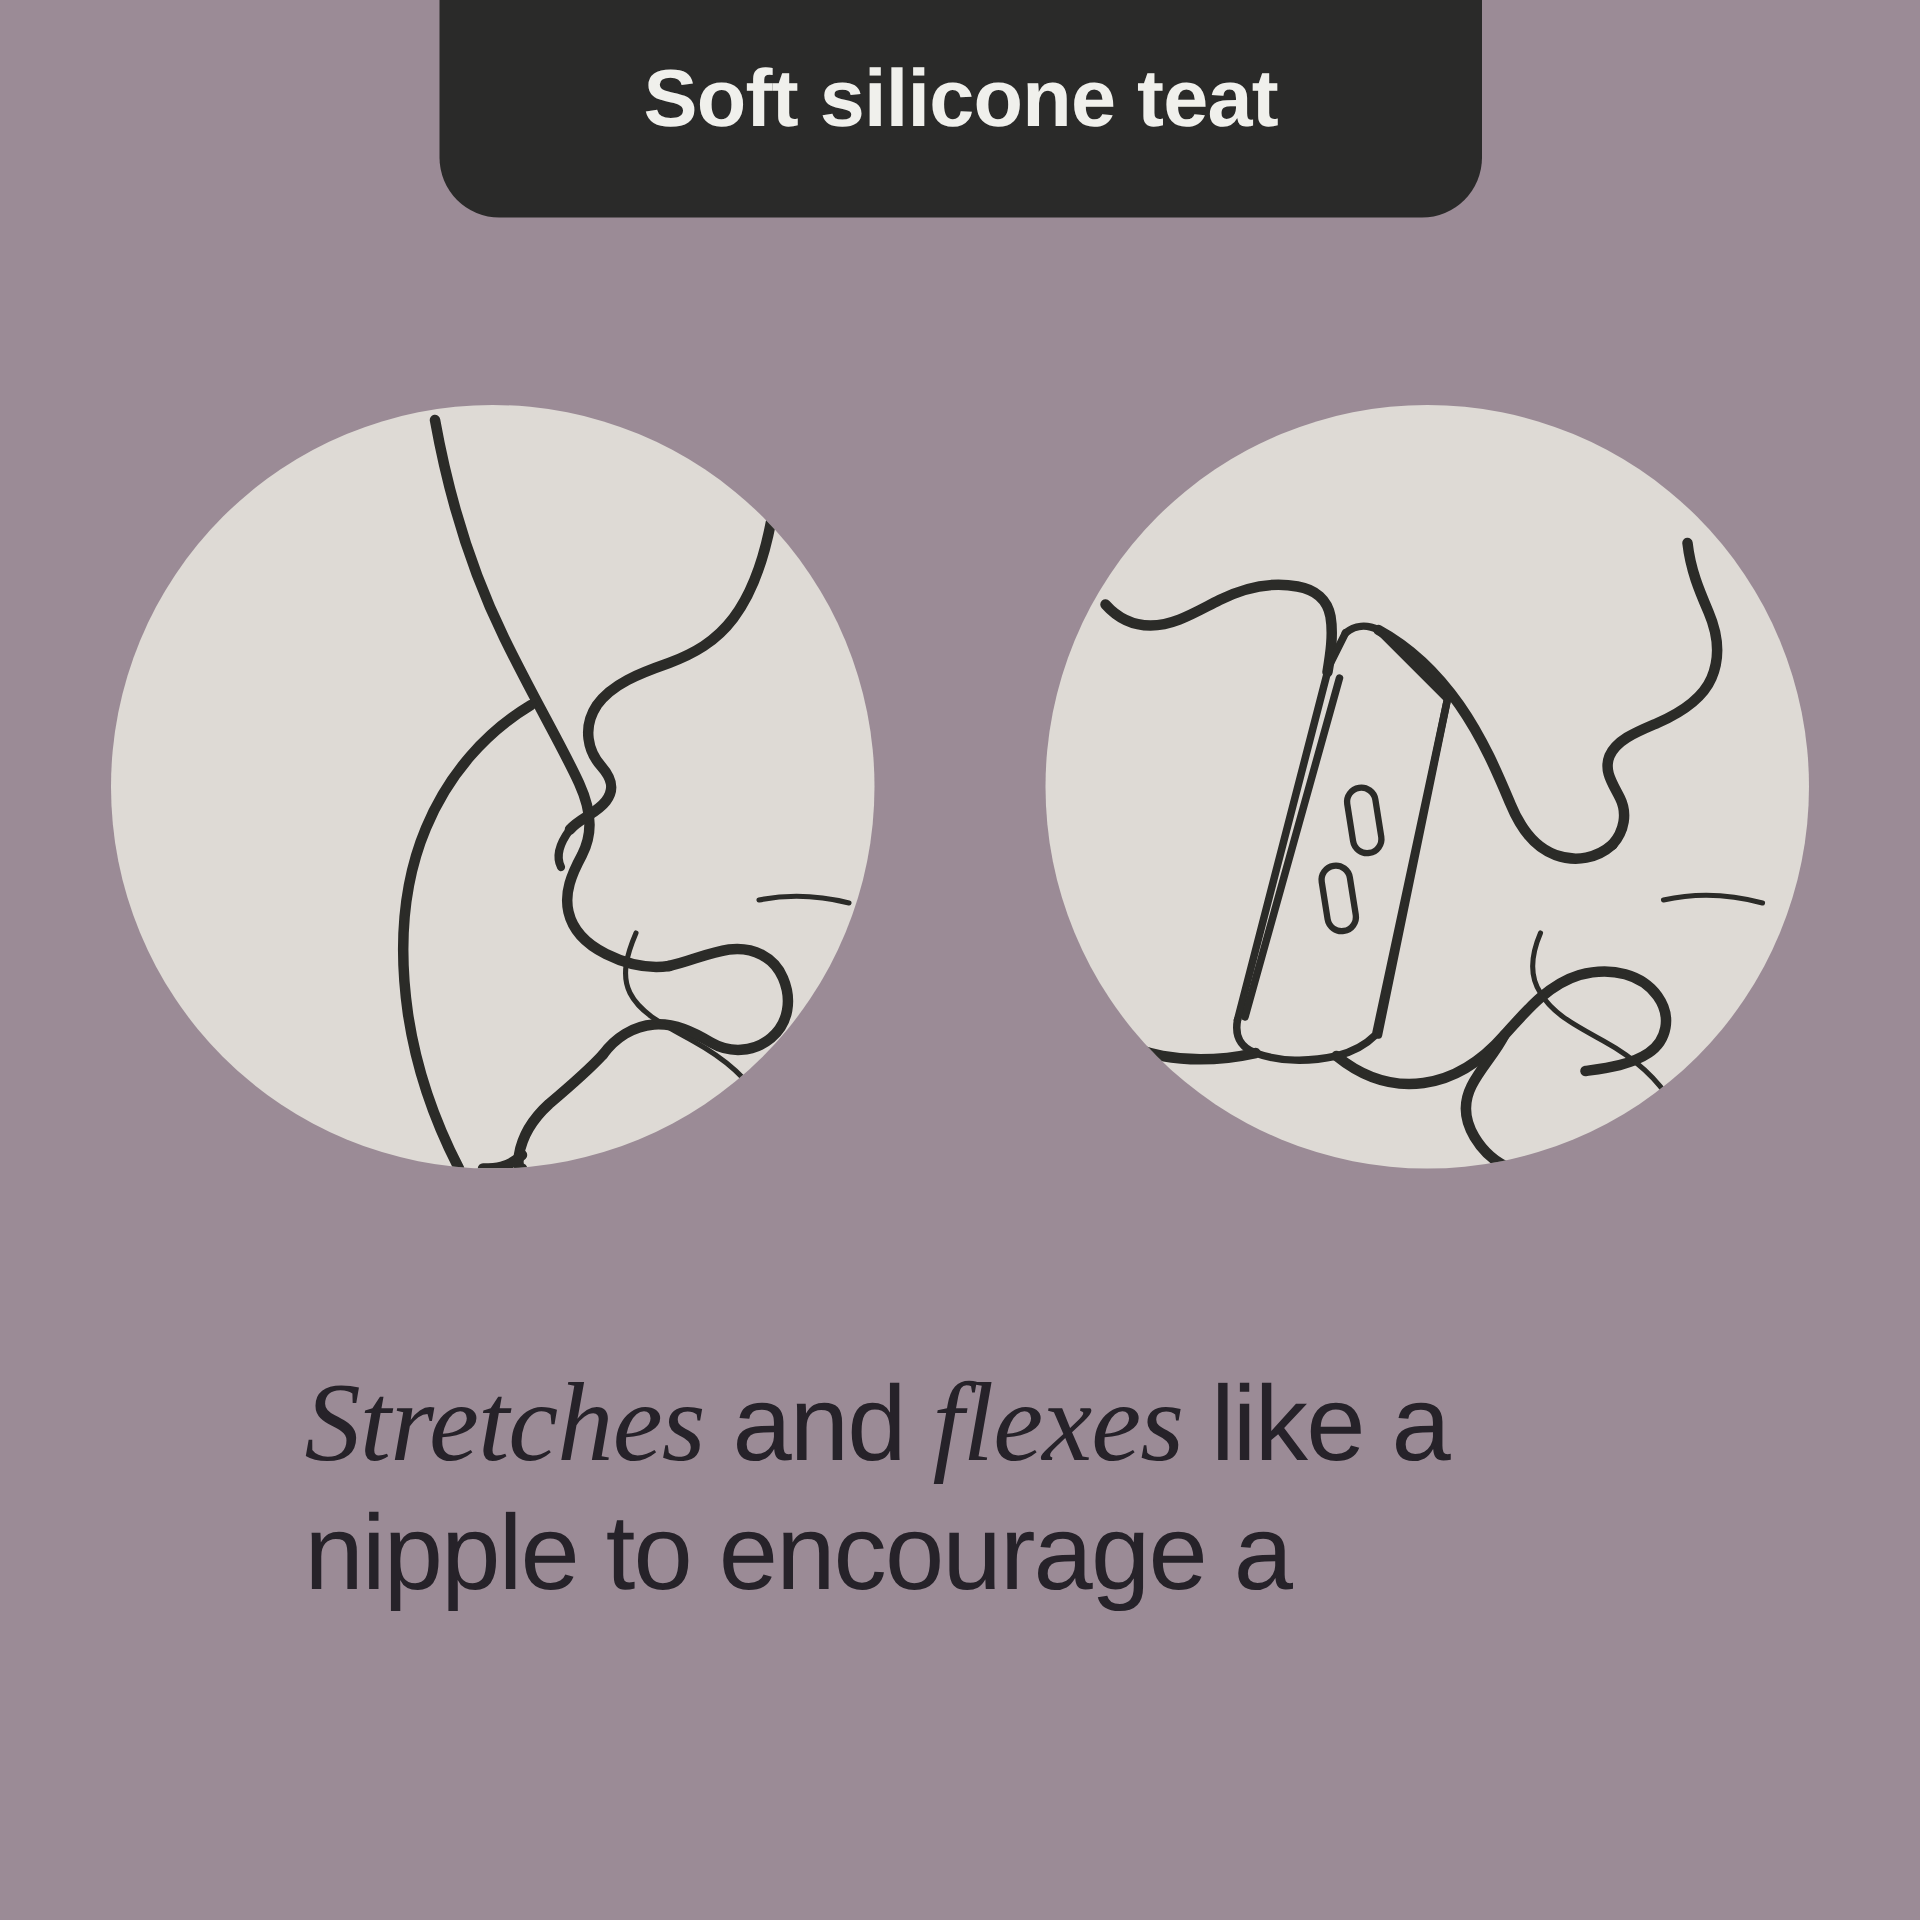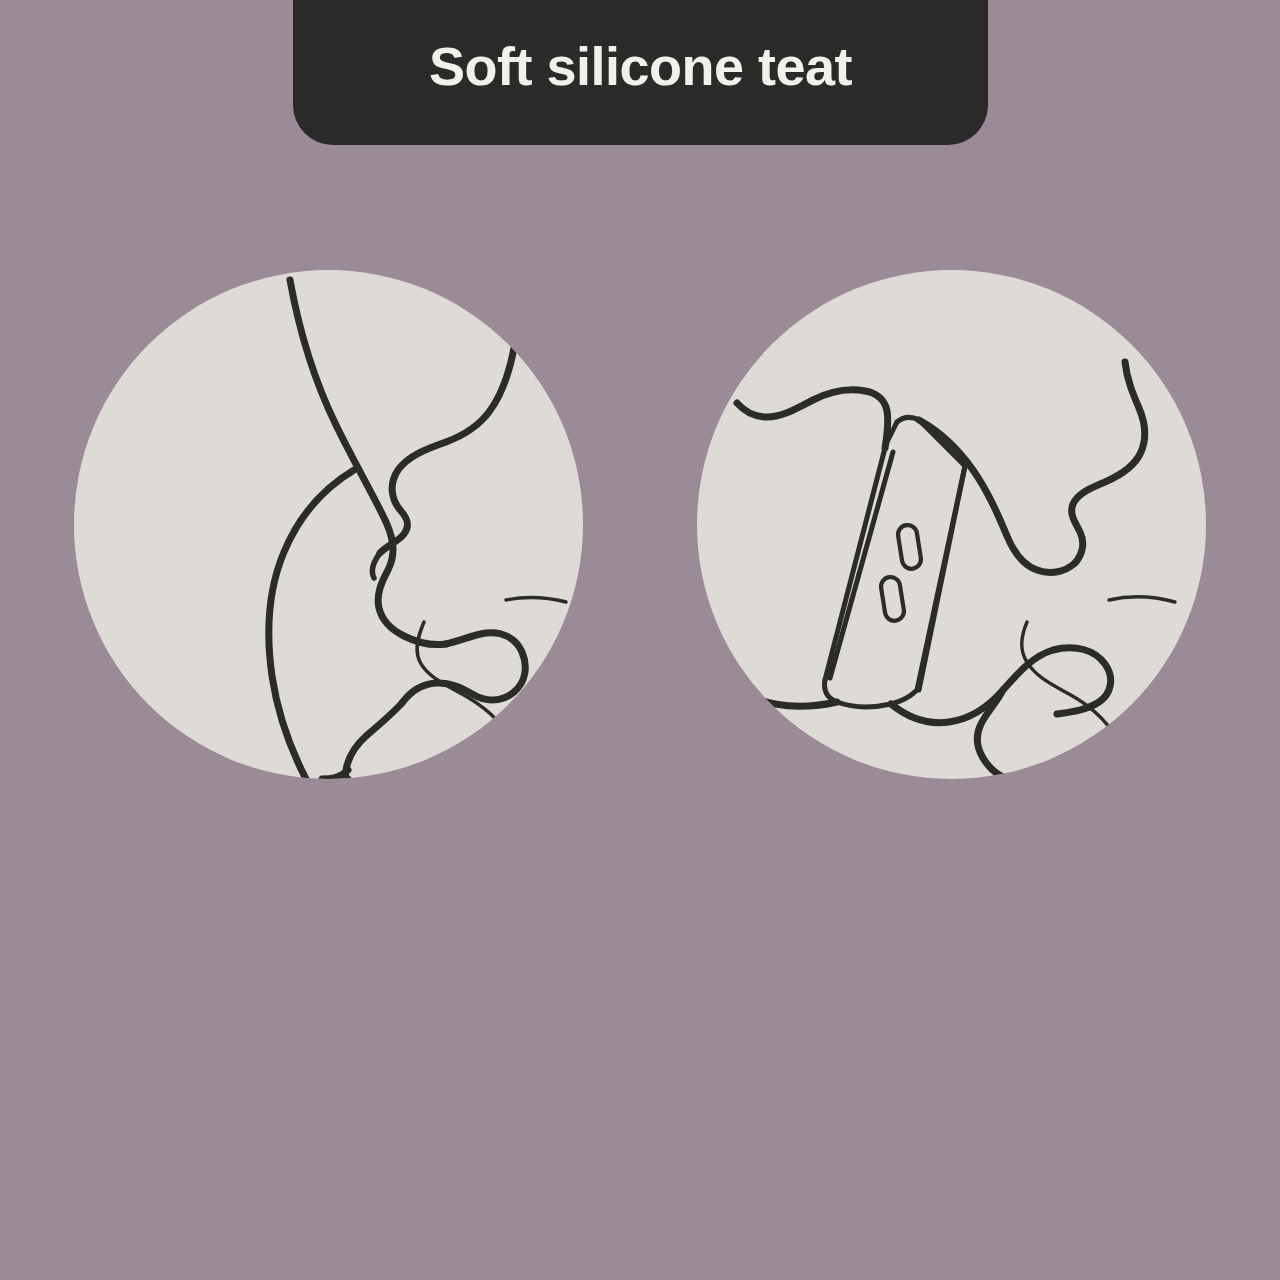--- a/index.html
+++ b/index.html
@@ -233,15 +233,17 @@
                  C 434 325, 456 326, 478 332"></path>
 
         <path class="ln ln-thick" d="M 22 400
                  C 36 418, 56 430, 78 434
                  C 100 438, 122 436, 140 432"></path>
       </svg>
     </div>
   </div>
 
   <div id="caption">
+    <div class="cap-line"><span class="cap-italic">Stretches</span><span> and </span><span class="cap-italic">flexes</span><span> like a</span></div>
+    <div class="cap-line">nipple to encourage a</div>
   </div>
 
 </div>
 
 </body></html>

